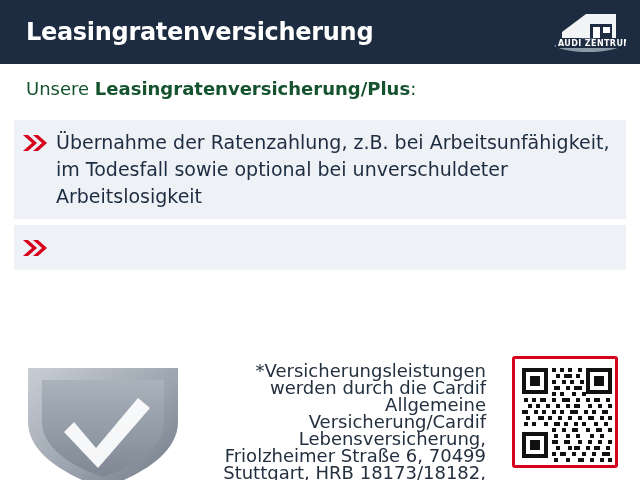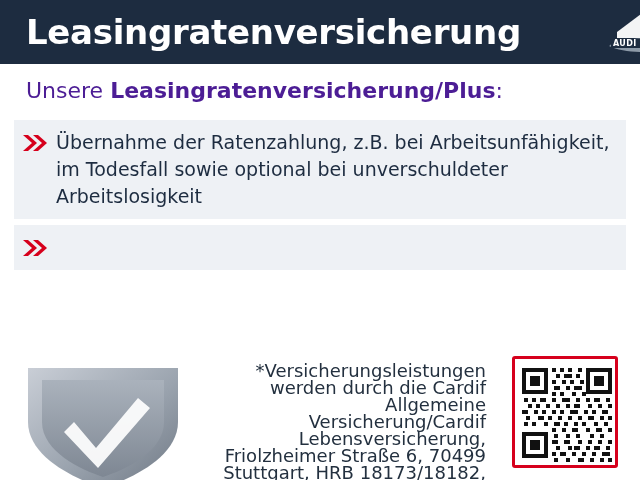--- a/index.html
+++ b/index.html
@@ -27,43 +27,43 @@
     left: 0; top: 0;
     width: 640px;
     height: 64px;
     background: #1d2c40;
     display: flex;
     align-items: center;
     justify-content: space-between;
   }
   .header-title {
     color: #ffffff;
-    font-size: 34px;
+    font-size: 24px;
     font-weight: bold;
     letter-spacing: -0.3px;
     margin-left: 26px;
     white-space: nowrap;
   }
   .logo-block {
     position: relative;
     margin-right: 14px;
     width: 160px;
     height: 52px;
   }
   .logo-svg {
     display: block;
   }
 
   
   .subtitle {
     position: absolute;
     left: 26px;
     top: 78px;
-    font-size: 22px;
-    color: #4c1d95;
+    font-size: 18px;
+    color: #14532d;
     white-space: nowrap;
   }
   .subtitle .light { font-weight: normal; }
   .subtitle .bold { font-weight: bold; }
 
   
   .rows {
     position: absolute;
     left: 14px;
     top: 120px;

